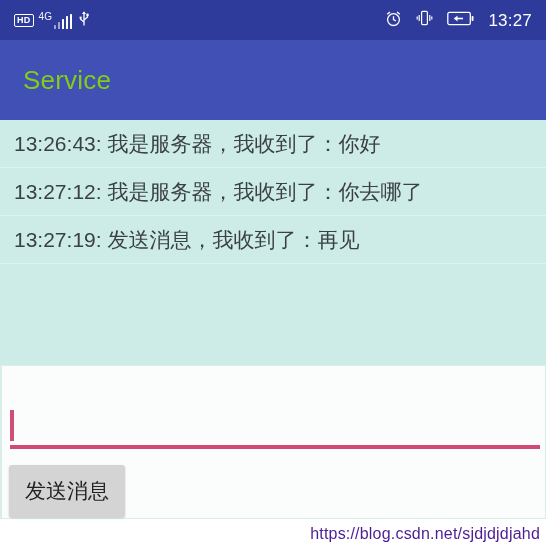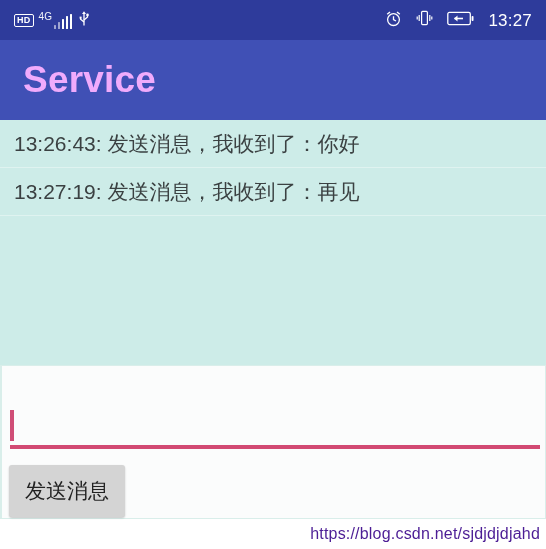--- a/index.html
+++ b/index.html
@@ -105,23 +105,23 @@
     left: 0; top: 40px;
     width: 546px;
     height: 80px;
     background: #4050b5;
     display: flex;
     align-items: center;
     box-sizing: border-box;
     padding-left: 23px;
   }
   .app-title {
-    color: #f0abfc;
-    font-size: 37px;
-    font-weight: bold;
+    color: #84cc16;
+    font-size: 26px;
+    font-weight: normal;
     letter-spacing: 0.2px;
   }
 
   
   .message-list {
     position: absolute;
     left: 0; top: 120px;
     width: 546px;
     height: 245px;
     background: #cdece8;
@@ -267,21 +267,24 @@
       <span class="clock-text">13:27</span>
     </div>
   </div>
 
   <div class="app-bar">
     <span class="app-title">Service</span>
   </div>
 
   <div class="message-list">
     <div class="message-row">
-      <span>13:26:43: 发送消息，我收到了：你好</span>
+      <span>13:26:43: 我是服务器，我收到了：你好</span>
+    </div>
+    <div class="message-row">
+      <span>13:27:12: 我是服务器，我收到了：你去哪了</span>
     </div>
     <div class="message-row">
       <span>13:27:19: 发送消息，我收到了：再见</span>
     </div>
   </div>
 
   <div class="input-panel">
     <div class="edit-text">
       <span class="caret"></span>
       <span class="edit-underline"></span>

